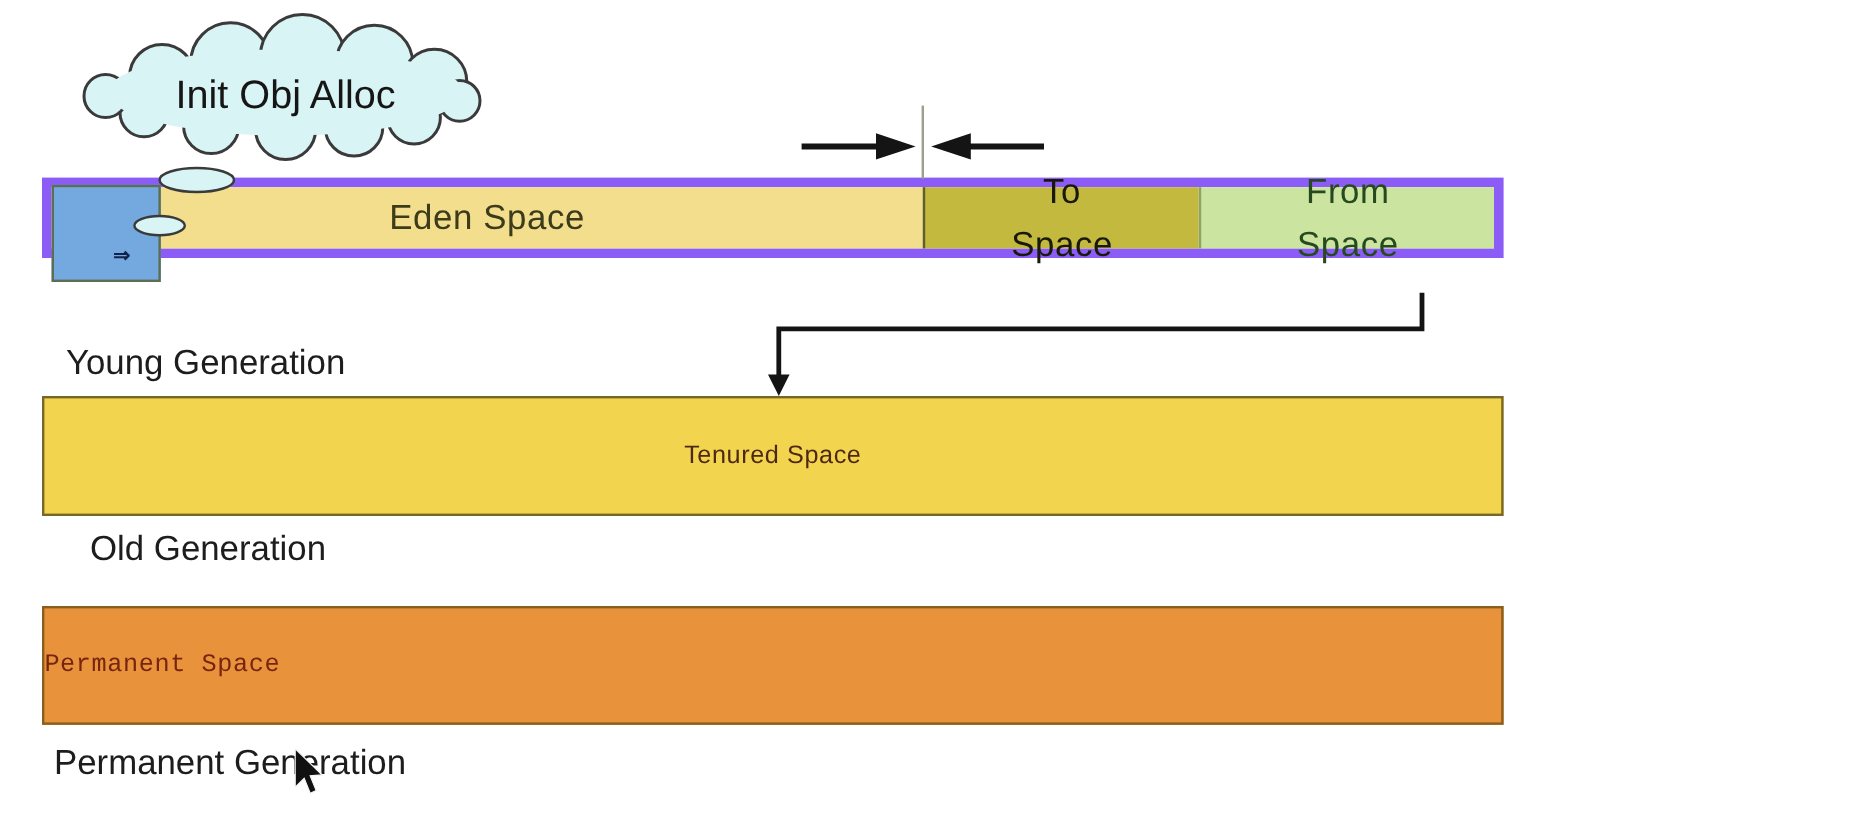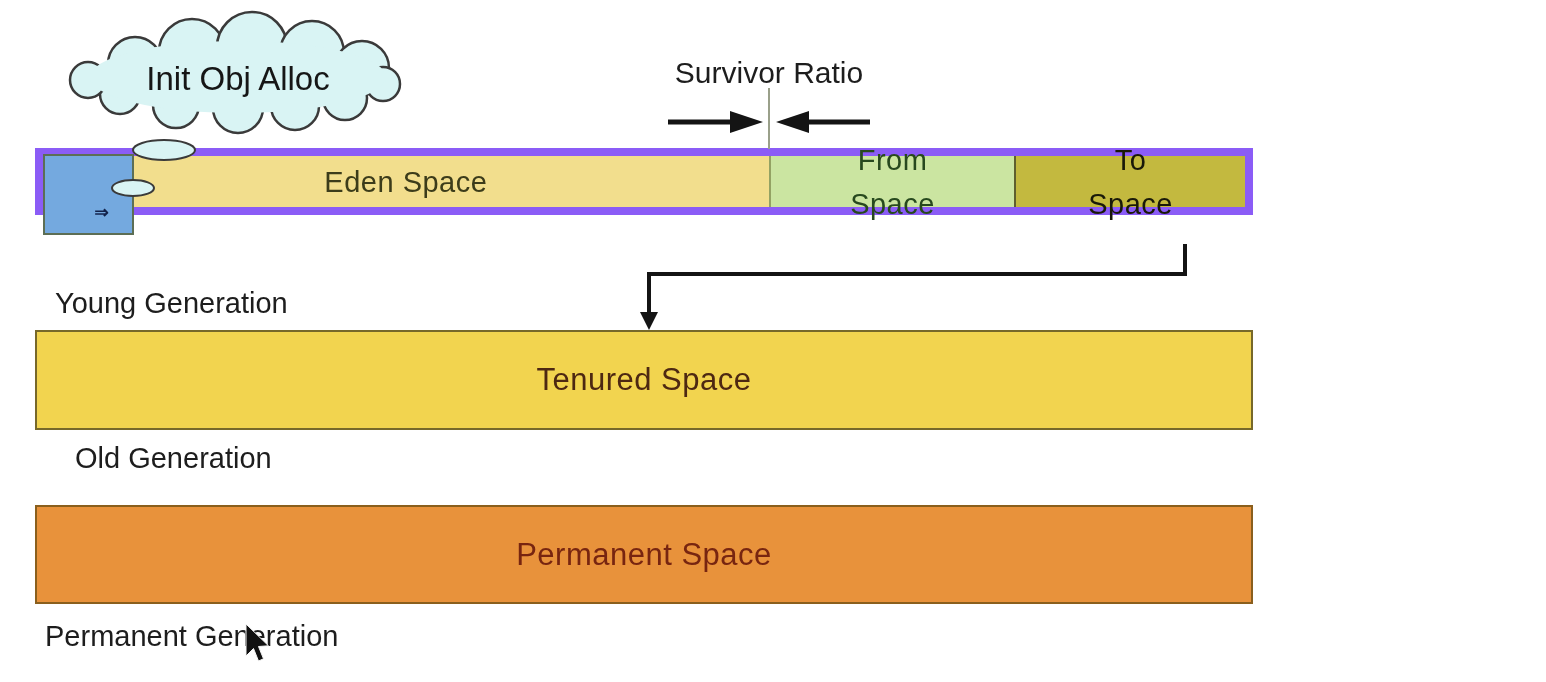--- a/index.html
+++ b/index.html
@@ -33,41 +33,42 @@
     height: 100px;
     border: 2px solid #77682a;
     align-items: center;
     justify-content: center;
   }
   .bar-perm {
     top: 505px;
     height: 99px;
     border: 2px solid #8a5f1d;
     align-items: center;
-    justify-content: center;
+    justify-content: flex-start;
+    font-family: Liberation Mono, monospace;
   }
   .section {
     height: 100%;
     box-sizing: border-box;
     display: flex;
     align-items: center;
     justify-content: center;
     text-align: center;
   }
   .section-eden { width: 733px; }
   .section-from { width: 248px; border-left: 2px solid #93a263; }
   .section-to   { width: 233px; border-left: 2px solid #5f5f2e; }
 
   .bar-label {
     font-size: 29px;
     line-height: 44px;
     letter-spacing: 0.5px;
   }
   .space-label-big {
-    font-size: 31px;
+    font-size: 21px;
   }
 
   
   .alloc-box {
     position: absolute;
     left: 43px;
     top: 154px;
     width: 91px;
     height: 81px;
     box-sizing: border-box;
@@ -130,44 +131,43 @@
 </style>
 </head>
 <body>
 
 <div class="stage">
 
   <div class="bar bar-young">
     <div class="section section-eden" style="background-color: rgb(242, 222, 141); color: rgb(60, 60, 26);">
       <span class="bar-label">Eden Space</span>
     </div>
+    <div class="section section-to" style="background-color: rgb(195, 185, 63); color: rgb(25, 25, 9);">
+      <span class="bar-label" style="width:100px">To Space</span>
+    </div>
     <div class="section section-from" style="background-color: rgb(203, 229, 161); color: rgb(39, 73, 30);">
       <span class="bar-label" style="width:120px">From Space</span>
     </div>
-    <div class="section section-to" style="background-color: rgb(195, 185, 63); color: rgb(25, 25, 9);">
-      <span class="bar-label" style="width:100px">To Space</span>
-    </div>
   </div>
 
   <div class="alloc-box" style="background-color: rgb(116, 169, 223);">
     <span class="alloc-glyph">⇒</span>
   </div>
 
   <div class="bar bar-old" style="background-color: rgb(242, 212, 79); color: rgb(77, 40, 18);">
     <span class="bar-label space-label-big">Tenured Space</span>
   </div>
 
   <div class="bar bar-perm" style="background-color: rgb(232, 146, 59); color: rgb(119, 37, 16);">
     <span class="bar-label space-label-big">Permanent Space</span>
   </div>
 
   <div class="gen-label young-gen-label">Young Generation</div>
   <div class="gen-label old-gen-label">Old Generation</div>
   <div class="gen-label perm-gen-label">Permanent Generation</div>
-  <div class="survivor-label">Survivor Ratio</div>
 
   <svg class="overlay" viewBox="0 0 1546 682">
 
     <g class="cloud-outline" fill="#d9f4f4">
       <circle cx="135" cy="64" r="27"></circle>
       <circle cx="192" cy="52" r="33"></circle>
       <circle cx="252" cy="47" r="35"></circle>
       <circle cx="312" cy="53" r="32"></circle>
       <circle cx="362" cy="68" r="27"></circle>
       <circle cx="383" cy="84" r="17"></circle>

